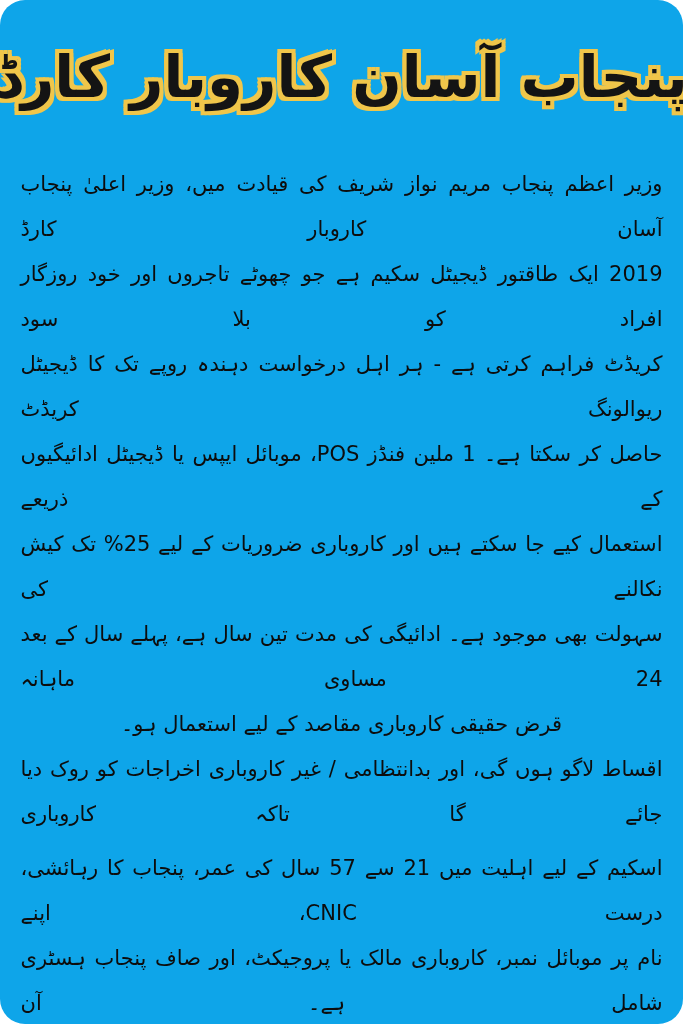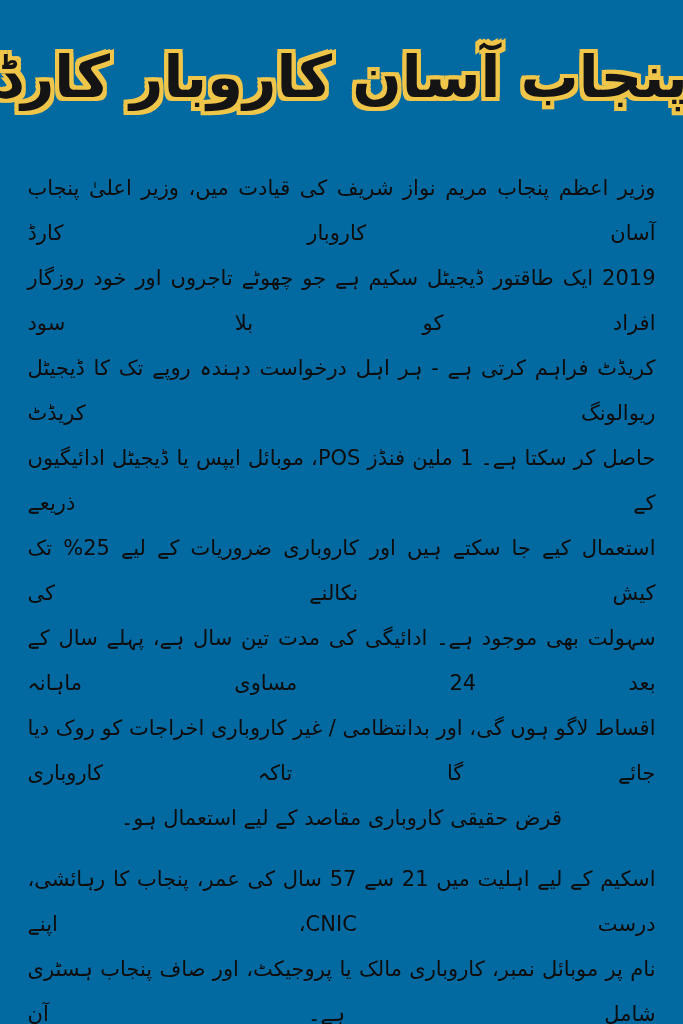--- a/index.html
+++ b/index.html
@@ -4,24 +4,25 @@
 <style>
   html, body {
     margin: 0;
     padding: 0;
     background: #ffffff;
   }
   .page {
     position: relative;
     width: 683px;
     height: 1024px;
-    background: #0369a1;
+    background: #0ea5e9;
     overflow: hidden;
     font-family: "DejaVu Sans", sans-serif;
     direction: rtl;
+    border-radius: 25px;
   }
   .title-wrap {
     height: 150px;
     display: flex;
     align-items: center;
     justify-content: center;
     padding-top: 6px;
     box-sizing: border-box;
   }
   .page-title {
@@ -37,21 +38,21 @@
       -4px  4px 0 #f0c64a,  4px  4px 0 #f0c64a,
       -4px  0   0 #f0c64a,  4px  0   0 #f0c64a,
        0   -4px 0 #f0c64a,  0    4px 0 #f0c64a,
       -3px -3px 1px #e8bd45, 3px 3px 1px #e8bd45;
   }
   .article {
     width: 660px;
     margin: 12px auto 0 auto;
     color: #0d0d0d;
   }
-  .para { margin: 16px; }
+  .para { margin: 9px; }
   .line {
     font-size: 21px;
     line-height: 45px;
     text-align: justify;
     text-align-last: justify;
     direction: rtl;
     unicode-bidi: plaintext;
   }
   .line.center-last {
     text-align-last: center;
@@ -68,22 +69,22 @@
 
   <div class="article">
 
     <div class="para">
       <div class="line">وزیر اعظم پنجاب مریم نواز شریف کی قیادت میں، وزیر اعلیٰ پنجاب آسان کاروبار کارڈ</div>
       <div class="line">2019 ایک طاقتور ڈیجیٹل سکیم ہے جو چھوٹے تاجروں اور خود روزگار افراد کو بلا سود</div>
       <div class="line">کریڈٹ فراہم کرتی ہے - ہر اہل درخواست دہندہ روپے تک کا ڈیجیٹل ریوالونگ کریڈٹ</div>
       <div class="line">حاصل کر سکتا ہے۔ 1 ملین فنڈز POS، موبائل ایپس یا ڈیجیٹل ادائیگیوں کے ذریعے</div>
       <div class="line">استعمال کیے جا سکتے ہیں اور کاروباری ضروریات کے لیے 25% تک کیش نکالنے کی</div>
       <div class="line">سہولت بھی موجود ہے۔ ادائیگی کی مدت تین سال ہے، پہلے سال کے بعد 24 مساوی ماہانہ</div>
+      <div class="line center-last">قرض حقیقی کاروباری مقاصد کے لیے استعمال ہو۔</div>
       <div class="line">اقساط لاگو ہوں گی، اور بدانتظامی / غیر کاروباری اخراجات کو روک دیا جائے گا تاکہ کاروباری</div>
-      <div class="line center-last">قرض حقیقی کاروباری مقاصد کے لیے استعمال ہو۔</div>
     </div>
 
     <div class="para">
       <div class="line">اسکیم کے لیے اہلیت میں 21 سے 57 سال کی عمر، پنجاب کا رہائشی، درست CNIC، اپنے</div>
       <div class="line">نام پر موبائل نمبر، کاروباری مالک یا پروجیکٹ، اور صاف پنجاب ہسٹری شامل ہے۔ آن</div>
       <div class="line">لائن درخواست PITB کے آفیشل پورٹل پر کی جاتی ہے—— رجسٹریشن، فارم بھرنا،</div>
 
     </div>
 
   </div>

